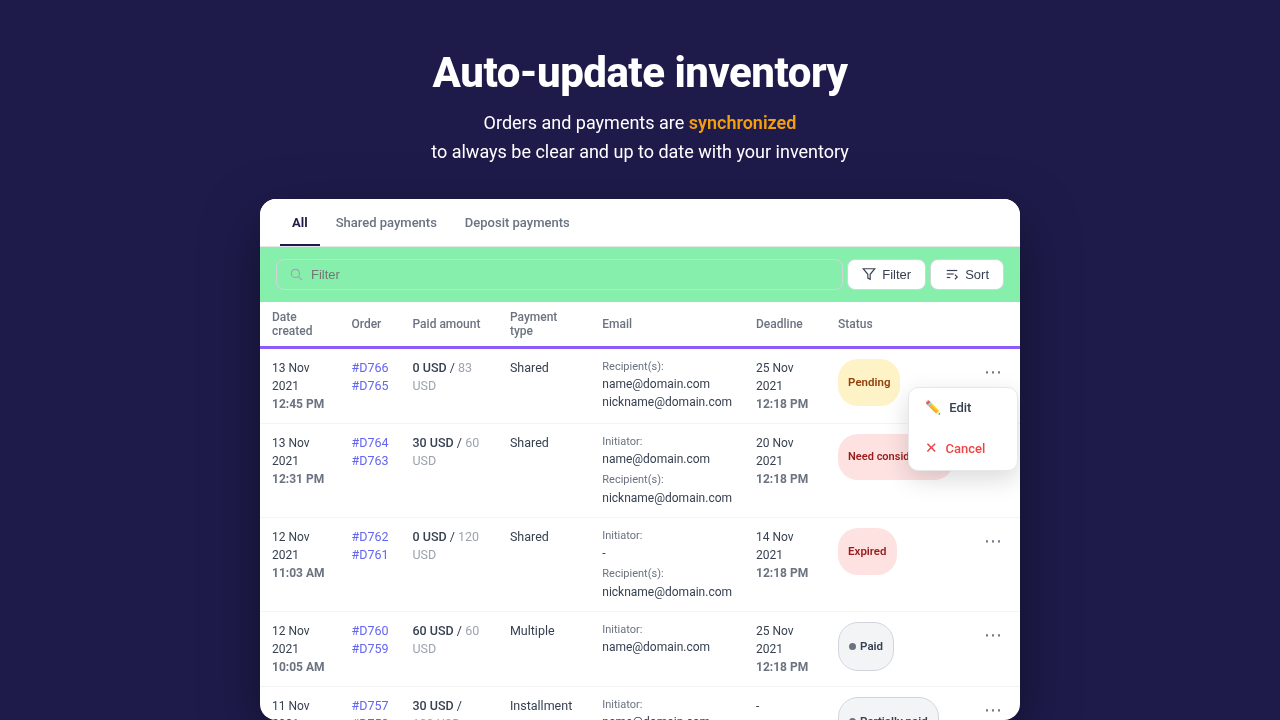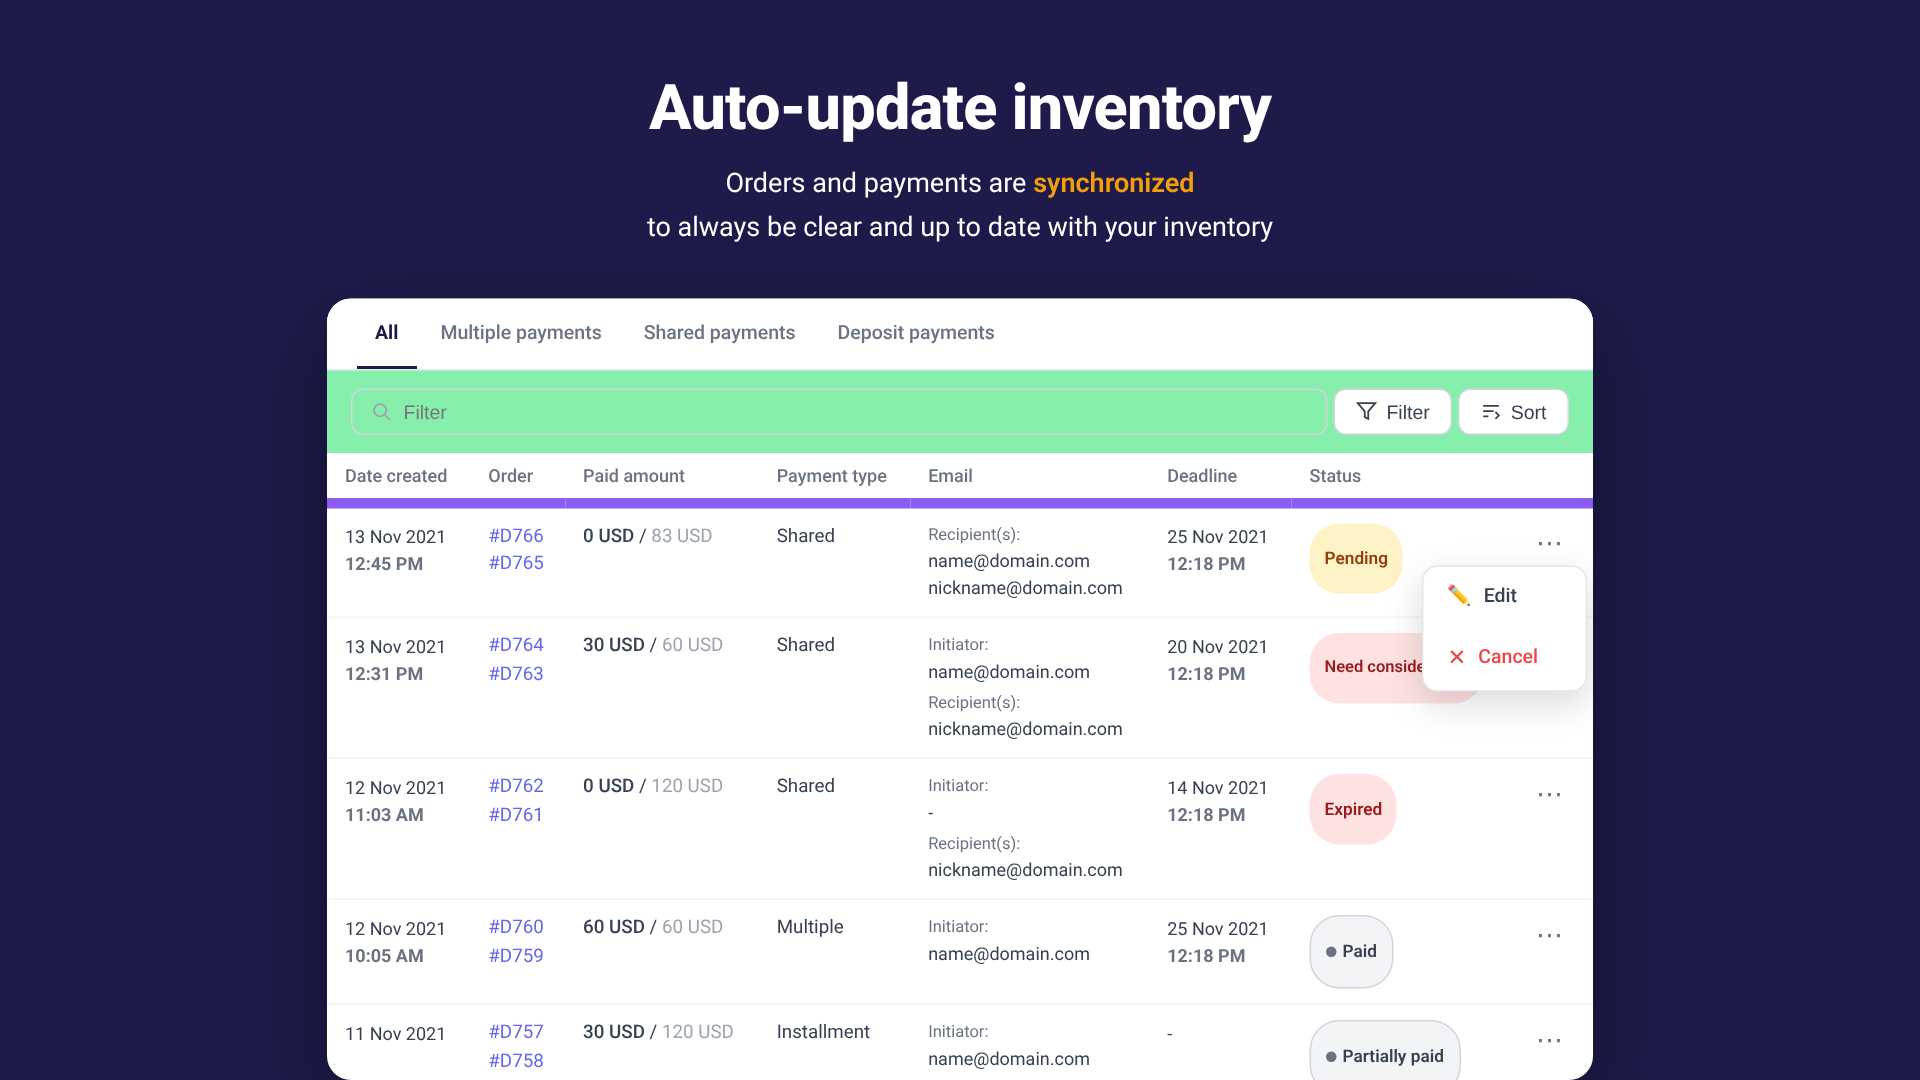--- a/index.html
+++ b/index.html
@@ -35,21 +35,21 @@
     }
     .header .highlight {
       color: #f59e0b;
       font-weight: 600;
     }
 
     
     .card {
       background: #ffffff;
       border-radius: 16px;
-      width: 844px;
+      width: 760px;
       overflow: hidden;
       box-shadow: 0 20px 60px rgba(0,0,0,0.4);
     }
 
     
     .tabs {
       display: flex;
       align-items: center;
       padding: 0 20px;
       border-bottom: 1px solid #e5e7eb;
@@ -125,21 +125,21 @@
       border-collapse: collapse;
       font-size: 12.5px;
     }
     thead th {
       text-align: left;
       padding: 8px 12px;
       color: #6b7280;
       font-weight: 500;
       font-size: 12px;
       background: #fff;
-      border-bottom: 7px solid #8b5cf6;
+      border-bottom: 3px solid #8b5cf6;
     }
     tbody tr {
       border-bottom: 1px solid #f3f4f6;
     }
     tbody tr:last-child {
       border-bottom: none;
     }
     tbody td {
       padding: 10px 12px;
       vertical-align: top;
@@ -234,21 +234,20 @@
     <span class="highlight">synchronized</span>
     <br>
     <span>to always be clear and up to date with your inventory</span>
   </p>
 </div>
 
 <div class="card">
 
   <div class="tabs">
     <div class="tab active">All</div>
-    <div class="tab">Multiple payments</div>
     <div class="tab">Shared payments</div>
     <div class="tab">Deposit payments</div>
   </div>
 
   <div class="toolbar">
     <div class="search-box">
       <svg class="search-icon-svg" width="14" height="14" fill="none" stroke="#9ca3af" stroke-width="2" viewBox="0 0 24 24">
         <circle cx="11" cy="11" r="7"></circle>
           <line x1="16.5" y1="16.5" x2="22" y2="22"></line>
       </svg>

